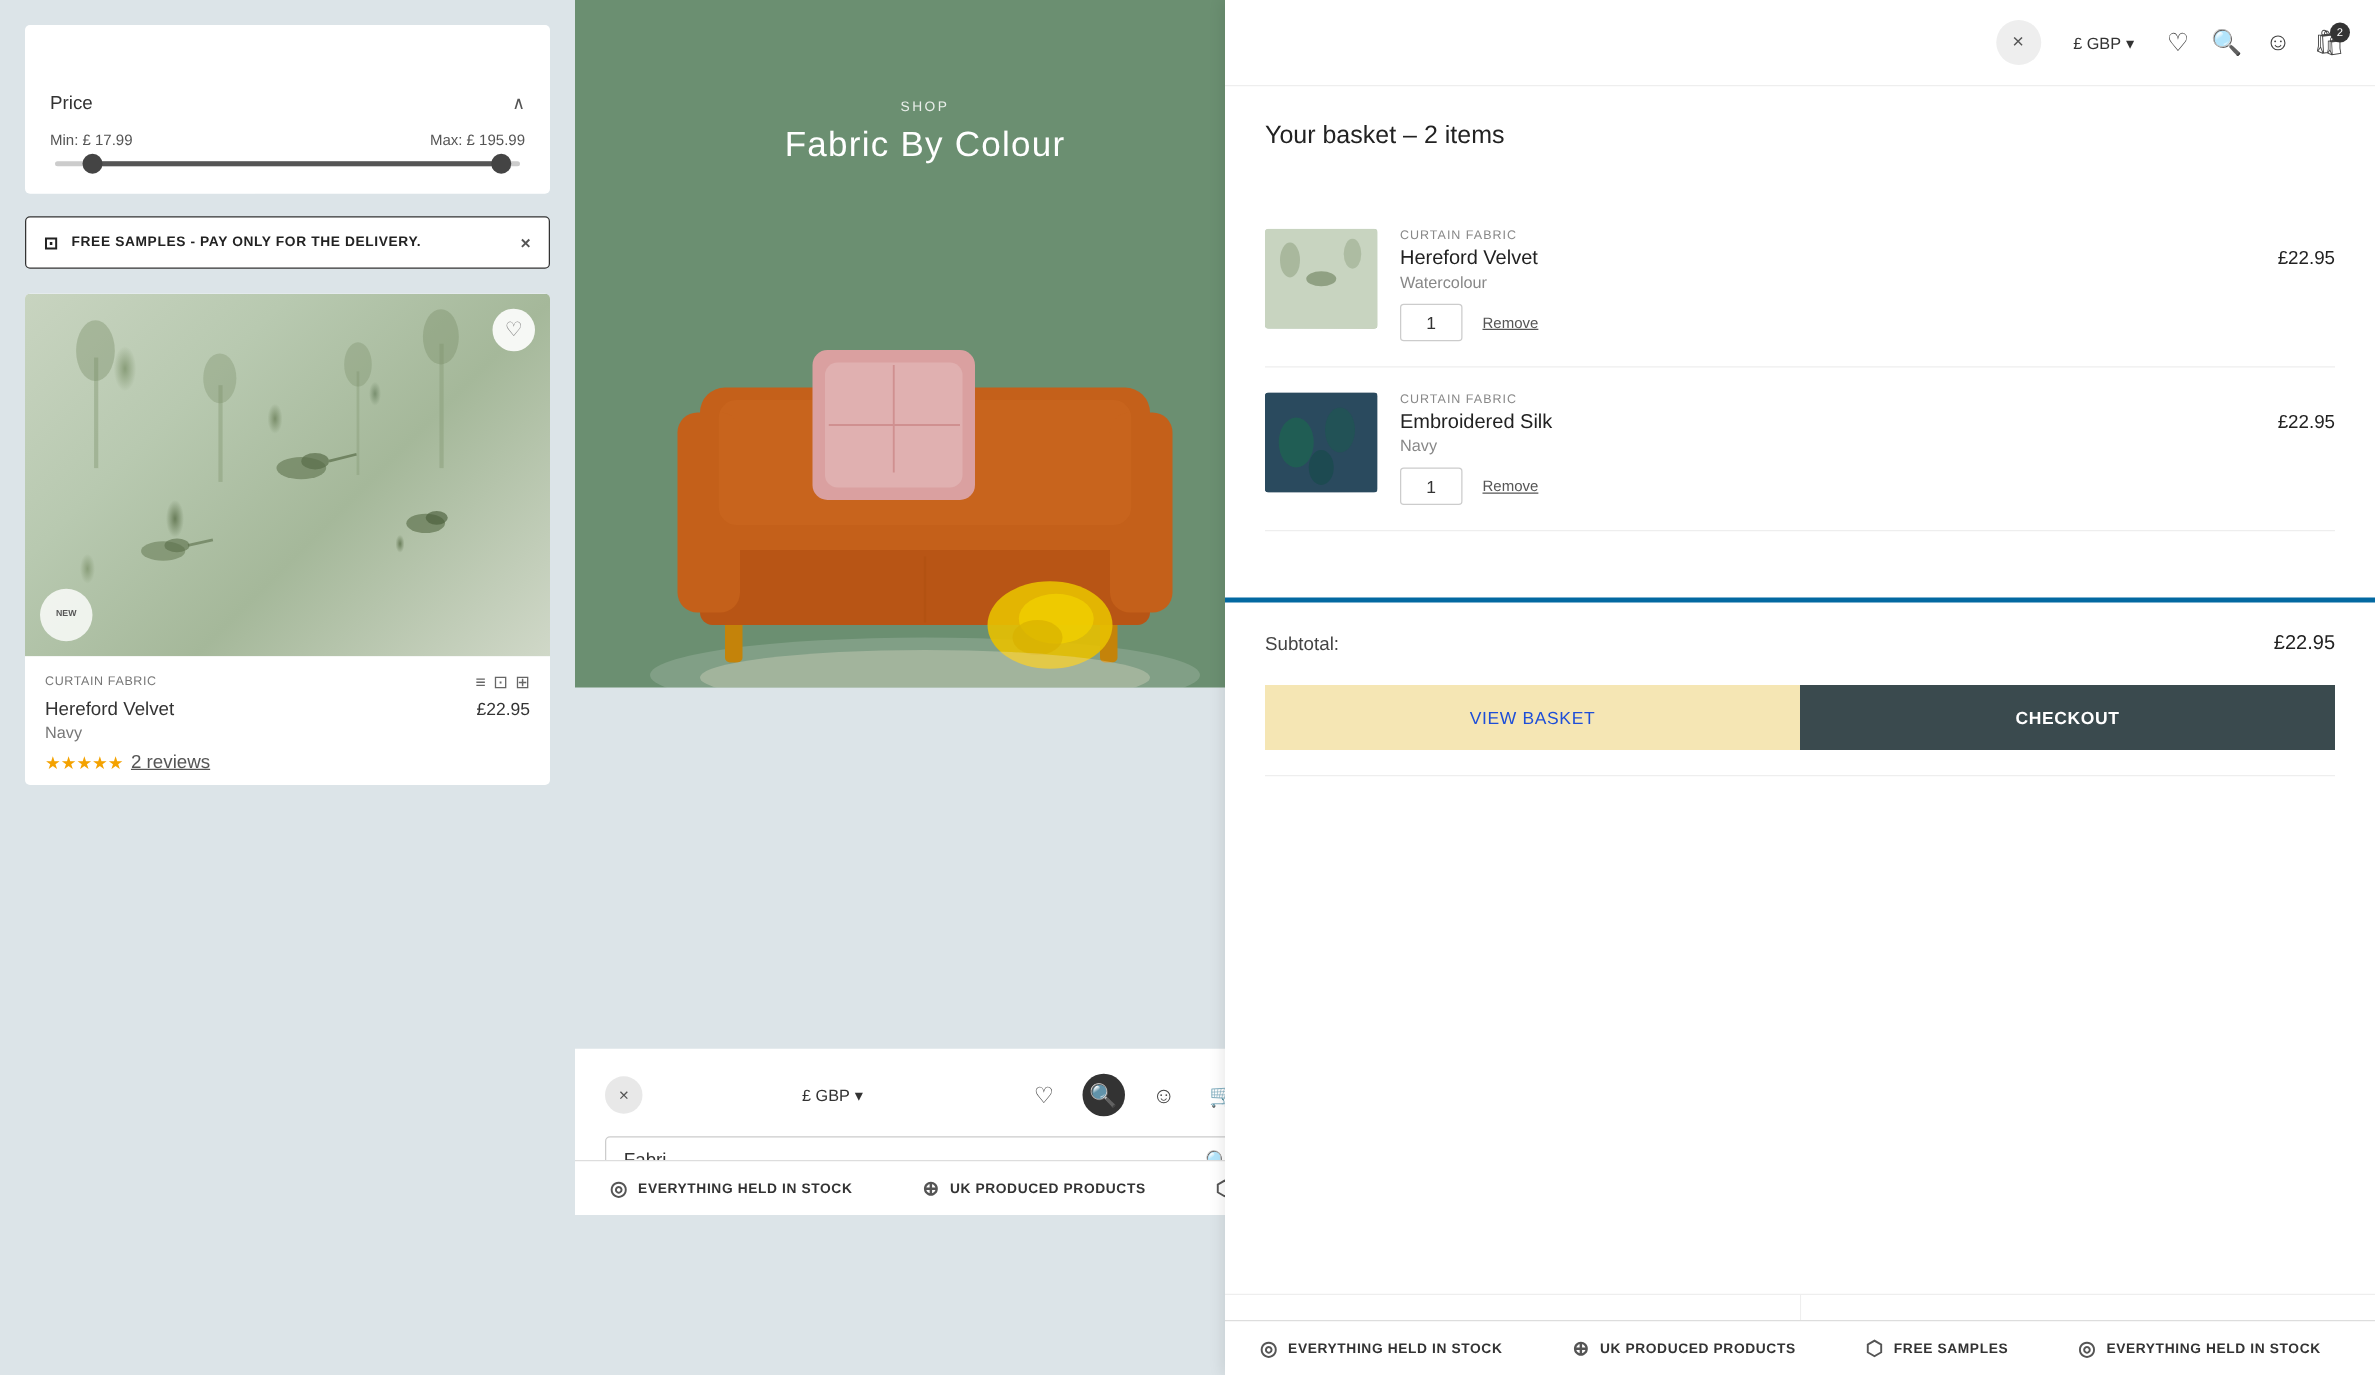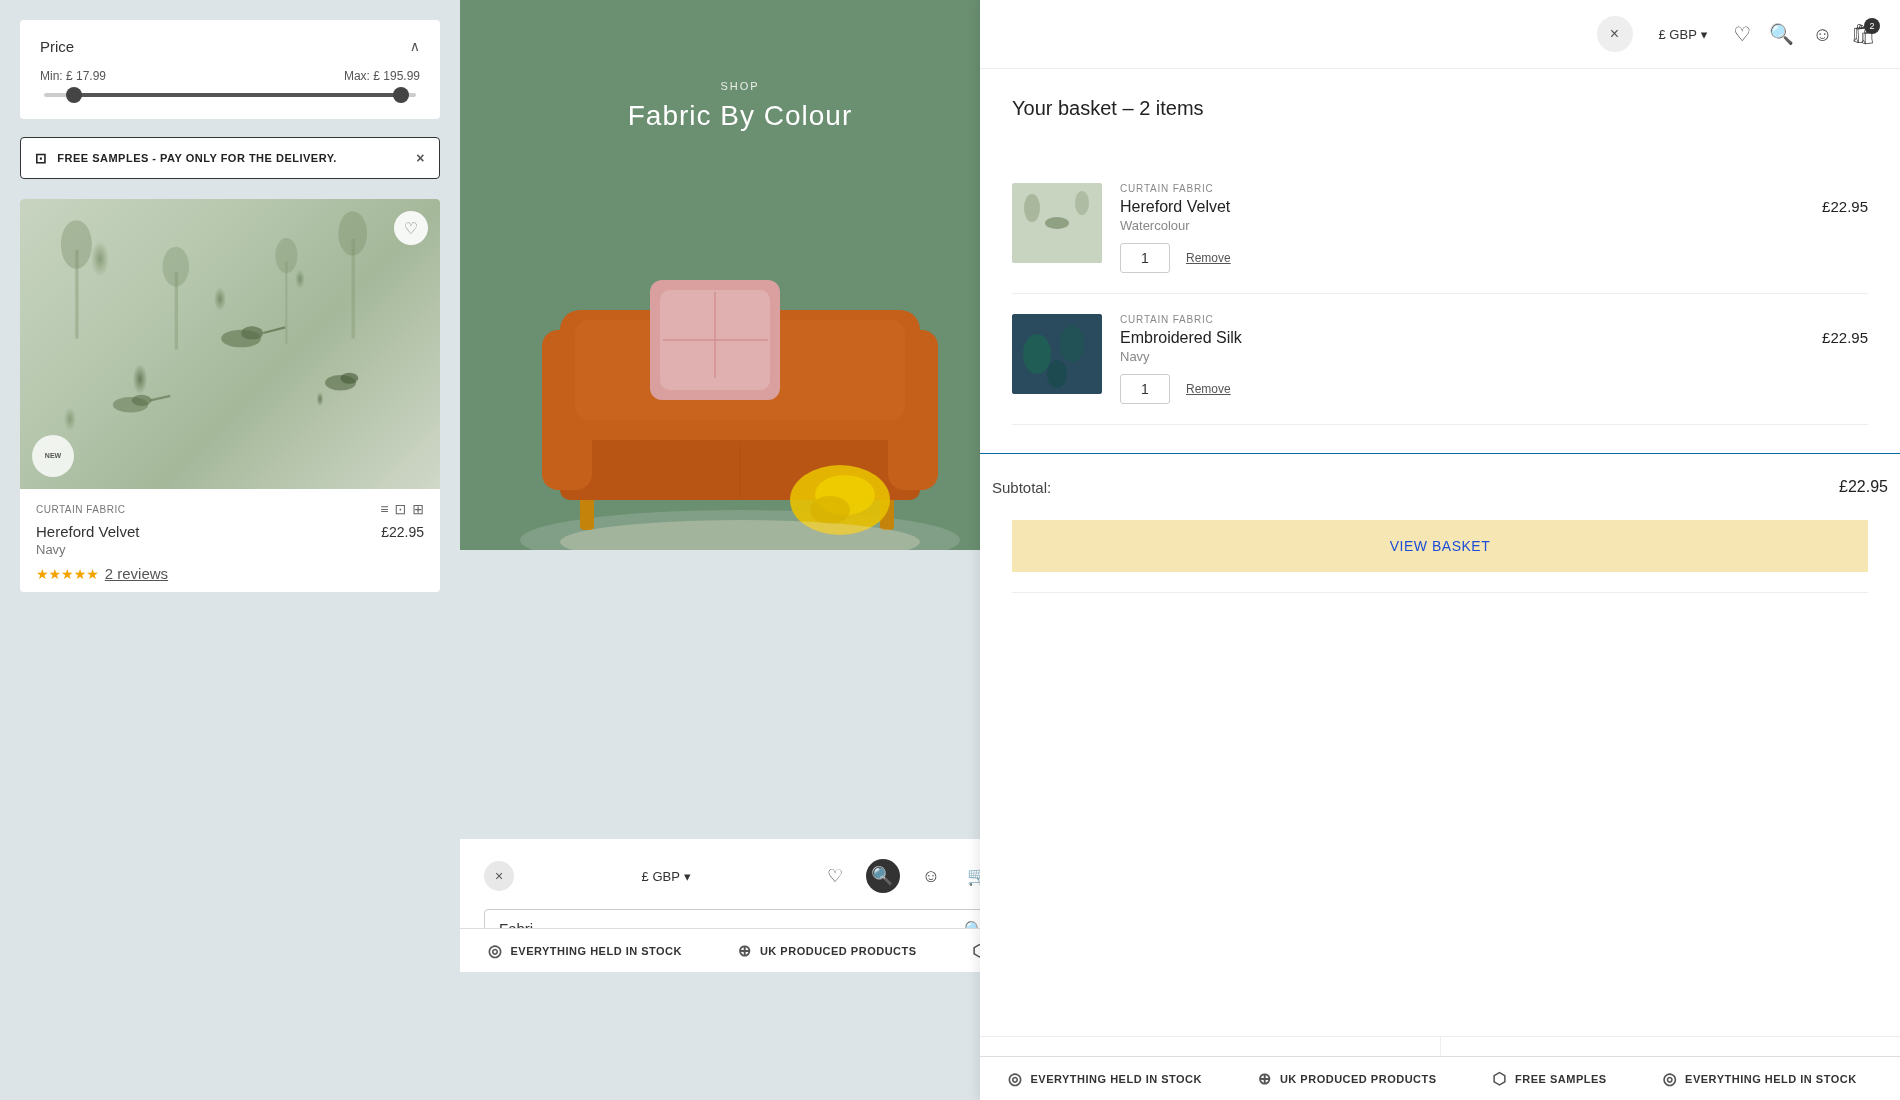--- a/index.html
+++ b/index.html
@@ -26,20 +26,21 @@
       background: #fff;
       border-radius: 4px;
       padding: 18px 20px 22px;
       margin-bottom: 18px;
     }
     .price-filter-header {
       display: flex;
       justify-content: space-between;
       align-items: flex-start;
       margin-bottom: 14px;
+      margin-top: 36px;
     }
     .price-filter-title {
       font-size: 15px;
       color: #333;
     }
     .price-filter-chevron {
       font-size: 14px;
       color: #555;
     }
     .price-range-labels {
@@ -506,22 +507,23 @@
       color: #555;
       text-decoration: underline;
       cursor: pointer;
     }
 
     
     .subtotal-row {
       display: flex;
       justify-content: space-between;
       align-items: center;
-      padding: 24px 12px;
-      border-top: 1px solid #0369a1;
+      padding: 24px 32px;
+      border-top: 4px solid #0369a1;
+      margin-top: 25px;
     }
     .subtotal-label {
       font-size: 15px;
       color: #444;
     }
     .subtotal-amount {
       font-size: 16px;
       color: #222;
       font-weight: 500;
     }
@@ -884,20 +886,21 @@
     </div>
   </div>
 
   <div class="subtotal-row">
     <span class="subtotal-label">Subtotal:</span>
     <span class="subtotal-amount">£22.95</span>
   </div>
 
   <div class="basket-buttons">
     <button class="view-basket-btn">VIEW BASKET</button>
+    <button class="checkout-btn">CHECKOUT</button>
   </div>
 
   <div class="panel-divider"></div>
 
   <div class="sample-buttons">
     <button class="add-free-sample-btn">
       <span class="sample-icon">⊡</span>
       <span>ADD A FREE SAMPLE</span>
     </button>
     <button class="add-large-sample-btn">

